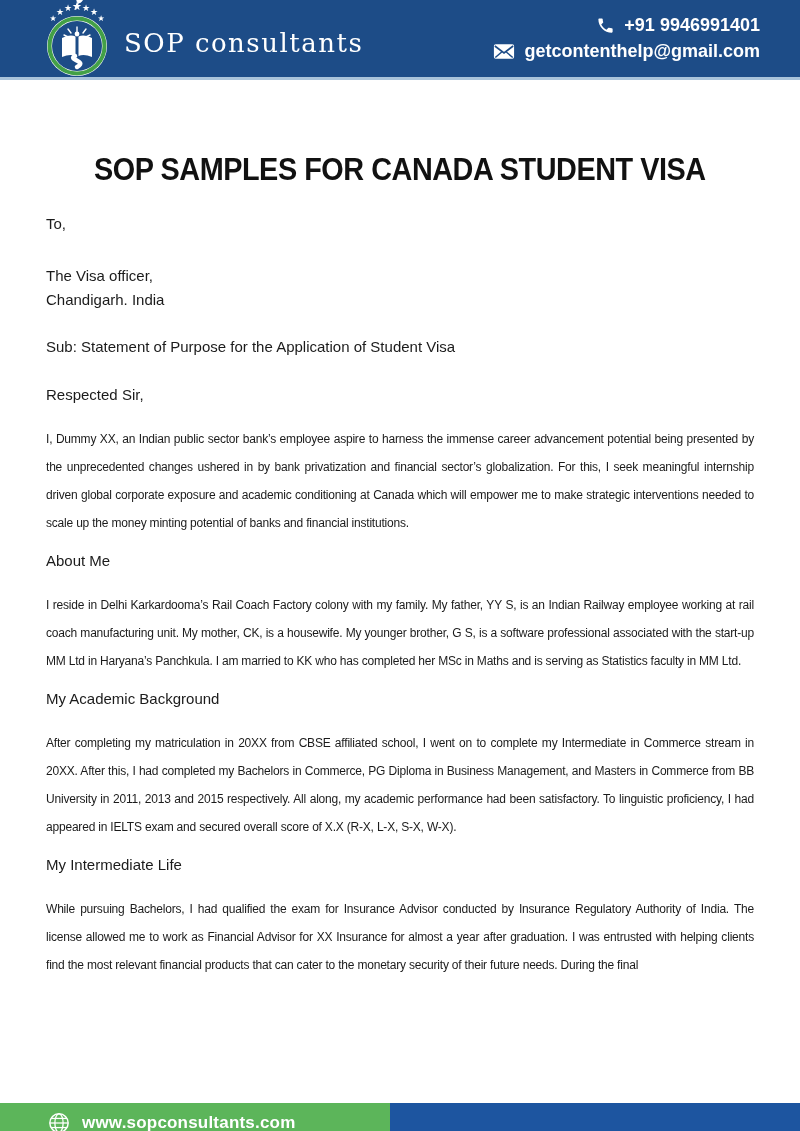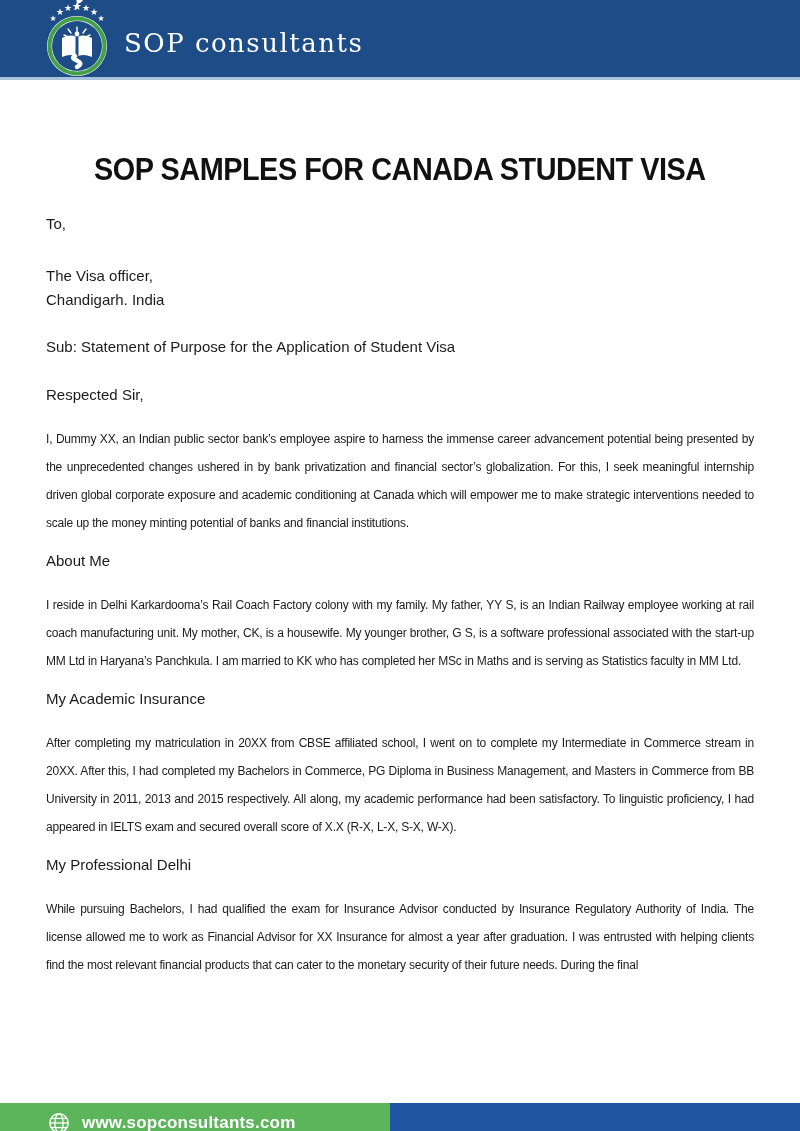--- a/index.html
+++ b/index.html
@@ -89,20 +89,36 @@
       </svg>
       <div class="brand-text">SOP consultants</div>
       <svg class="quill" width="20" height="30" viewBox="0 0 20 30" xmlns="http://www.w3.org/2000/svg">
         <g transform="rotate(22 10 15)">
           <ellipse cx="10" cy="11" rx="4.2" ry="9.5" fill="#ffffff"></ellipse>
           <rect x="9.3" y="19" width="1.5" height="8.5" fill="#ffffff"></rect>
         </g>
       </svg>
     </div>
 
+    <div class="contact">
+      <div class="c-row">
+        <svg width="19" height="19" viewBox="0 0 24 24" xmlns="http://www.w3.org/2000/svg">
+          <path fill="#ffffff" d="M6.62 10.79c1.44 2.83 3.76 5.14 6.59 6.59l2.2-2.21c.27-.26.66-.35 1.01-.24 1.12.37 2.33.57 3.58.57.55 0 1 .45 1 1V20c0 .55-.45 1-1 1-9.39 0-17-7.61-17-17 0-.55.45-1 1-1h3.5c.55 0 1 .45 1 1 0 1.25.2 2.45.57 3.57.11.35.03.74-.25 1.02l-2.2 2.2z"></path>
+        </svg>
+        <span>+91 9946991401</span>
+      </div>
+      <div class="c-row">
+        <svg width="22" height="17" viewBox="0 0 24 18" xmlns="http://www.w3.org/2000/svg">
+          <rect x="1" y="1" width="22" height="16" rx="2" fill="#ffffff"></rect>
+          <path d="M2 3 L12 10.5 L22 3" fill="none" stroke="#1d4c87" stroke-width="1.8"></path>
+          <path d="M2.5 15.5 L9.5 9.5 M21.5 15.5 L14.5 9.5" fill="none" stroke="#1d4c87" stroke-width="1.6"></path>
+        </svg>
+        <span>getcontenthelp@gmail.com</span>
+      </div>
+    </div>
   </div>
 
   <div class="doc">
     <h1><span>SOP SAMPLES FOR CANADA STUDENT VISA</span></h1>
 
     <p class="to">To,</p>
 
     <div class="addr">
       <p>The Visa officer,</p>
       <p>Chandigarh. India</p>
@@ -110,24 +126,24 @@
 
     <p class="subject">Sub: Statement of Purpose for the Application of Student Visa</p>
 
     <p class="greeting">Respected Sir,</p>
 
     <p class="body-p">I, Dummy XX, an Indian public sector bank’s employee aspire to harness the immense career advancement potential being presented by the unprecedented changes ushered in by bank privatization and financial sector’s globalization. For this, I seek meaningful internship driven global corporate exposure and academic conditioning at Canada which will empower me to make strategic interventions needed to scale up the money minting potential of banks and financial institutions.</p>
 
     <h2 class="sec-h">About Me</h2>
     <p class="body-p">I reside in Delhi Karkardooma’s Rail Coach Factory colony with my family. My father, YY S, is an Indian Railway employee working at rail coach manufacturing unit. My mother, CK, is a housewife. My younger brother, G S, is a software professional associated with the start-up MM Ltd in Haryana’s Panchkula. I am married to KK who has completed her MSc in Maths and is serving as Statistics faculty in MM Ltd.</p>
 
-    <h2 class="sec-h">My Academic Insurance</h2>
+    <h2 class="sec-h">My Academic Background</h2>
     <p class="body-p">After completing my matriculation in 20XX from CBSE affiliated school, I went on to complete my Intermediate in Commerce stream in 20XX. After this, I had completed my Bachelors in Commerce, PG Diploma in Business Management, and Masters in Commerce from BB University in 2011, 2013 and 2015 respectively. All along, my academic performance had been satisfactory. To linguistic proficiency, I had appeared in IELTS exam and secured overall score of X.X (R-X, L-X, S-X, W-X).</p>
 
-    <h2 class="sec-h">My Professional Delhi</h2>
+    <h2 class="sec-h">My Intermediate Life</h2>
     <p class="body-p">While pursuing Bachelors, I had qualified the exam for Insurance Advisor conducted by Insurance Regulatory Authority of India. The license allowed me to work as Financial Advisor for XX Insurance for almost a year after graduation. I was entrusted with helping clients find the most relevant financial products that can cater to the monetary security of their future needs. During the final</p>
   </div>
 
   <div class="ftr">
     <div class="f-green">
       <svg width="22" height="22" viewBox="0 0 24 24" xmlns="http://www.w3.org/2000/svg">
         <circle cx="12" cy="12" r="10" fill="none" stroke="#ffffff" stroke-width="1.6"></circle>
         <ellipse cx="12" cy="12" rx="4.5" ry="10" fill="none" stroke="#ffffff" stroke-width="1.4"></ellipse>
         <line x1="2" y1="12" x2="22" y2="12" stroke="#ffffff" stroke-width="1.4"></line>
         <line x1="3.5" y1="7" x2="20.5" y2="7" stroke="#ffffff" stroke-width="1.4"></line>

